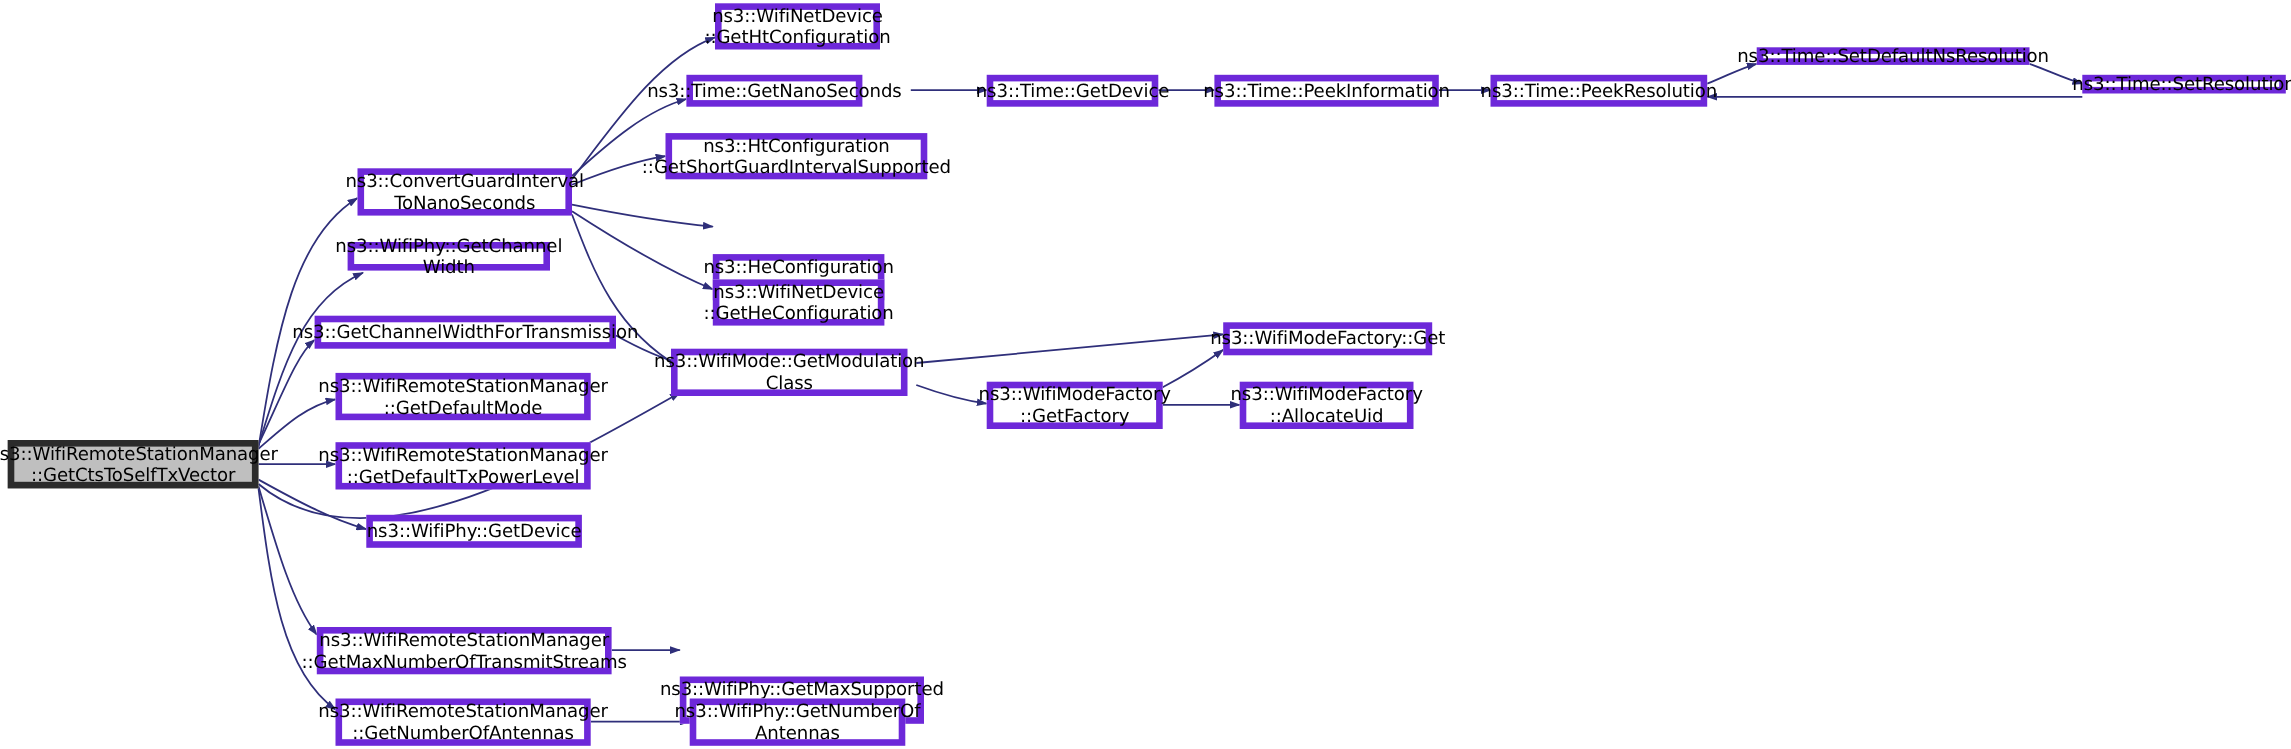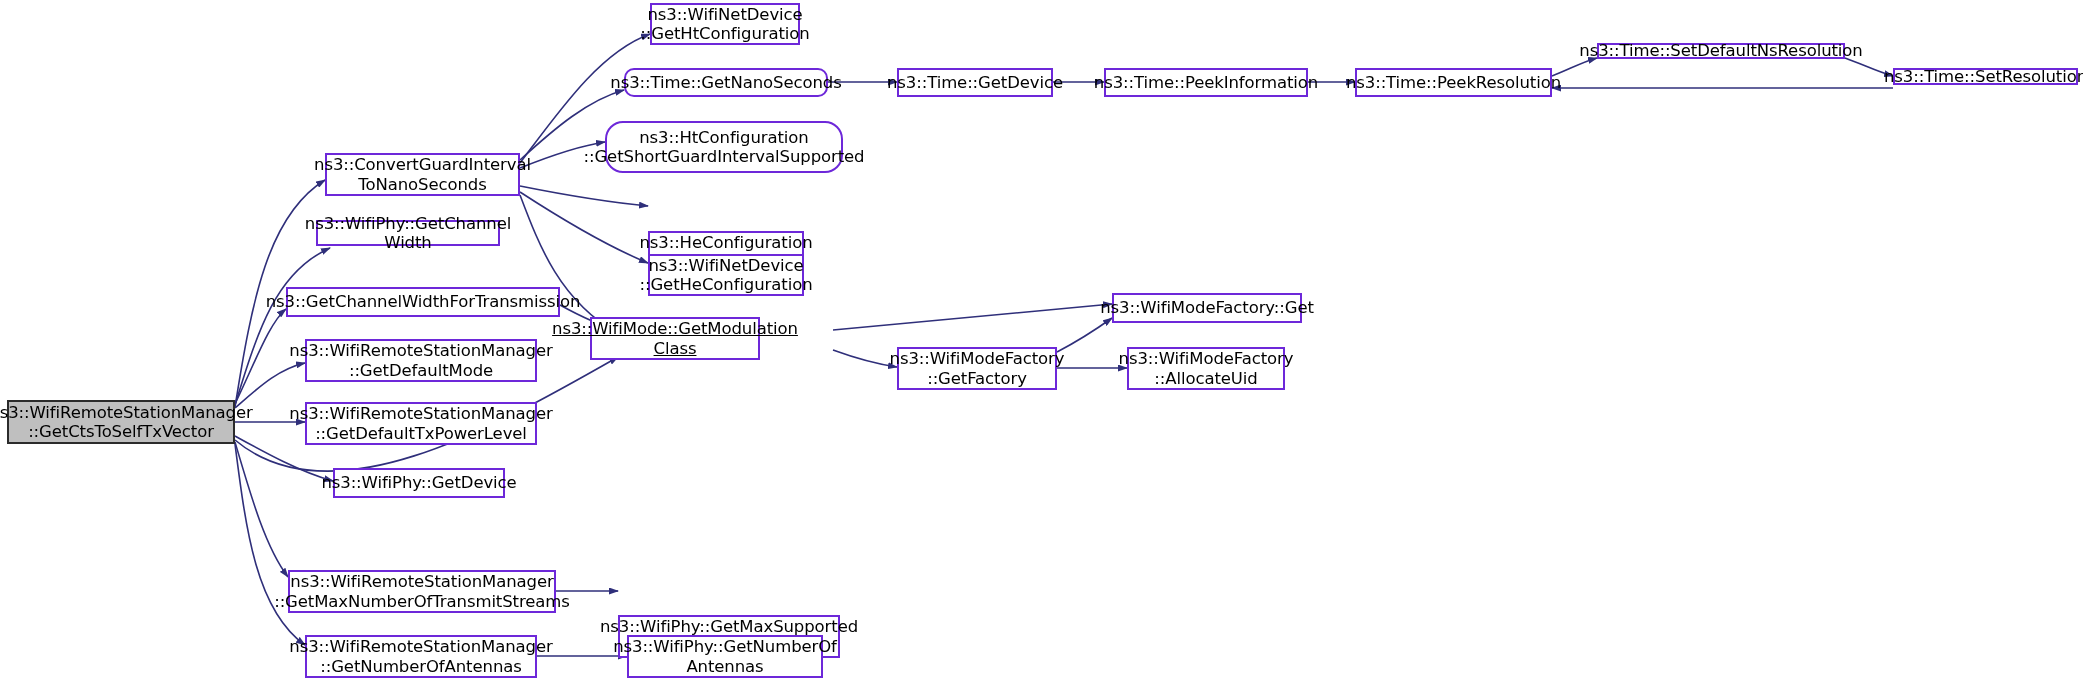--- a/index.html
+++ b/index.html
@@ -21,21 +21,21 @@
     position: absolute;
     left: 0;
     top: 0;
     width: 2083px;
     height: 681px;
     pointer-events: none;
   }
   .node {
     position: absolute;
     box-sizing: border-box;
-    border: 2px solid #6d28d9;
+    border: 6px solid #6d28d9;
     background: #ffffff;
     color: #000000;
     display: flex;
     align-items: center;
     justify-content: center;
     text-align: center;
     font-size: 16.5px;
     line-height: 1.18;
     letter-spacing: -0.1px;
     white-space: pre-line;
@@ -93,35 +93,35 @@
 ::GetCtsToSelfTxVector</div>
       <div class="node" style="left: 325px; top: 153px; width: 195px; height: 43px;">ns3::ConvertGuardInterval
 ToNanoSeconds</div>
       <div class="node" style="left: 316px; top: 220px; width: 184px; height: 26px;">ns3::WifiPhy::GetChannel
 Width</div>
       <div class="node" style="left: 286px; top: 287px; width: 274px; height: 30px;">ns3::GetChannelWidthForTransmission</div>
       <div class="node" style="left: 305px; top: 339px; width: 232px; height: 43px;">ns3::WifiRemoteStationManager
 ::GetDefaultMode</div>
       <div class="node" style="left: 305px; top: 402px; width: 232px; height: 43px;">ns3::WifiRemoteStationManager
 ::GetDefaultTxPowerLevel</div>
-      <div class="node" style="left: 333px; top: 468px; width: 172px; height: 30px;">ns3::WifiPhy::GetDevice</div>
+      <div class="node" style="left: 333px; top: 468px; width: 196px; height: 30px;">ns3::WifiPhy::GetDevice</div>
       <div class="node" style="left: 288px; top: 570px; width: 268px; height: 43px;">ns3::WifiRemoteStationManager
 ::GetMaxNumberOfTransmitStreams</div>
       <div class="node" style="left: 305px; top: 635px; width: 232px; height: 43px;">ns3::WifiRemoteStationManager
 ::GetNumberOfAntennas</div>
       <div class="node" style="left: 650px; top: 3px; width: 150px; height: 42px;">ns3::WifiNetDevice
 ::GetHtConfiguration</div>
-      <div class="node" style="left: 624px; top: 68px; width: 204px; height: 29px; border-radius: 10px;">ns3::Time::GetNanoSeconds</div>
-      <div class="node" style="left: 605px; top: 121px; width: 238px; height: 52px; border-radius: 18px;">ns3::HtConfiguration
+      <div class="node" style="left: 624px; top: 68px; width: 160px; height: 29px;">ns3::Time::GetNanoSeconds</div>
+      <div class="node" style="left: 605px; top: 121px; width: 238px; height: 42px;">ns3::HtConfiguration
 ::GetShortGuardIntervalSupported</div>
       <div class="node" style="left: 648px; top: 188px; width: 156px; height: 42px; margin-top: 43px;">ns3::HeConfiguration
 ::GetGuardInterval</div>
       <div class="node" style="left: 648px; top: 254px; width: 156px; height: 42px;">ns3::WifiNetDevice
 ::GetHeConfiguration</div>
-      <div class="node" style="left: 590px; top: 317px; width: 170px; height: 43px; text-decoration: underline;">ns3::WifiMode::GetModulation
+      <div class="node" style="left: 610px; top: 317px; width: 215px; height: 43px;">ns3::WifiMode::GetModulation
 Class</div>
       <div class="node" style="left: 897px; top: 68px; width: 156px; height: 29px;">ns3::Time::GetDevice</div>
       <div class="node" style="left: 897px; top: 347px; width: 160px; height: 43px;">ns3::WifiModeFactory
 ::GetFactory</div>
       <div class="node" style="left: 1104px; top: 68px; width: 204px; height: 29px;">ns3::Time::PeekInformation</div>
       <div class="node" style="left: 1112px; top: 293px; width: 190px; height: 30px;">ns3::WifiModeFactory::Get</div>
       <div class="node" style="left: 1127px; top: 347px; width: 158px; height: 43px;">ns3::WifiModeFactory
 ::AllocateUid</div>
       <div class="node" style="left: 1355px; top: 68px; width: 197px; height: 29px;">ns3::Time::PeekResolution</div>
       <div class="node" style="left: 1597px; top: 43px; width: 248px; height: 16px;">ns3::Time::SetDefaultNsResolution</div>

